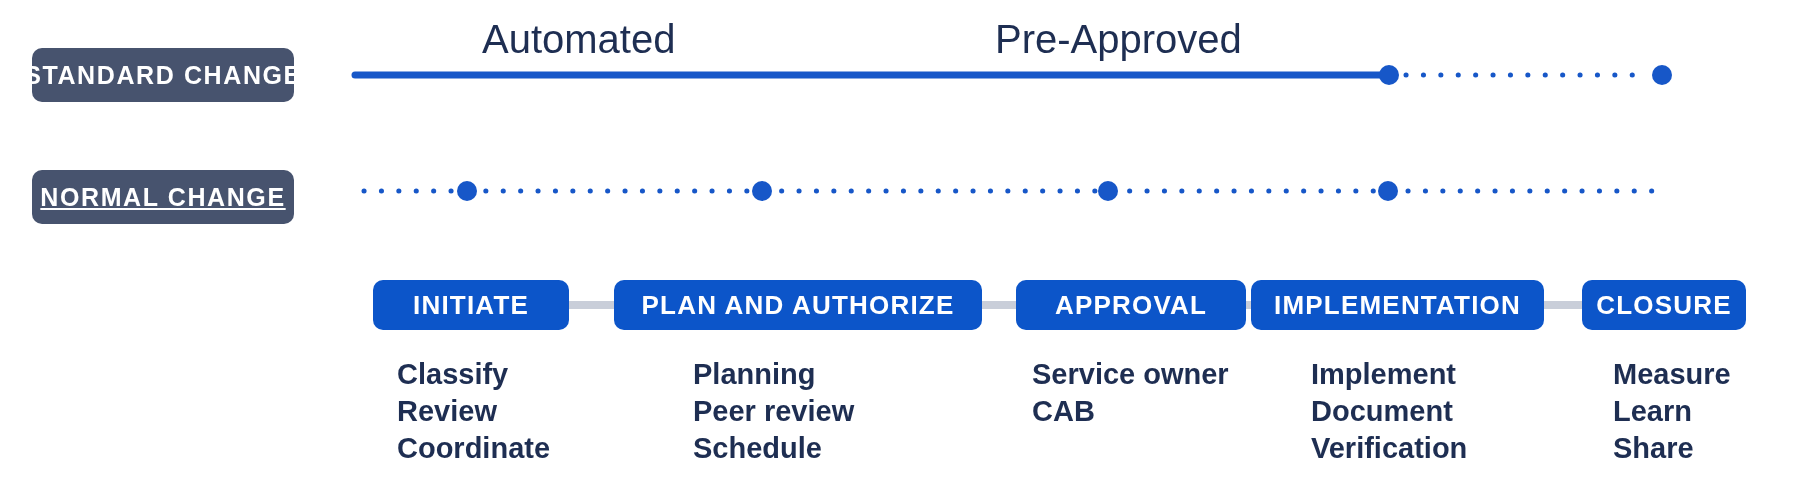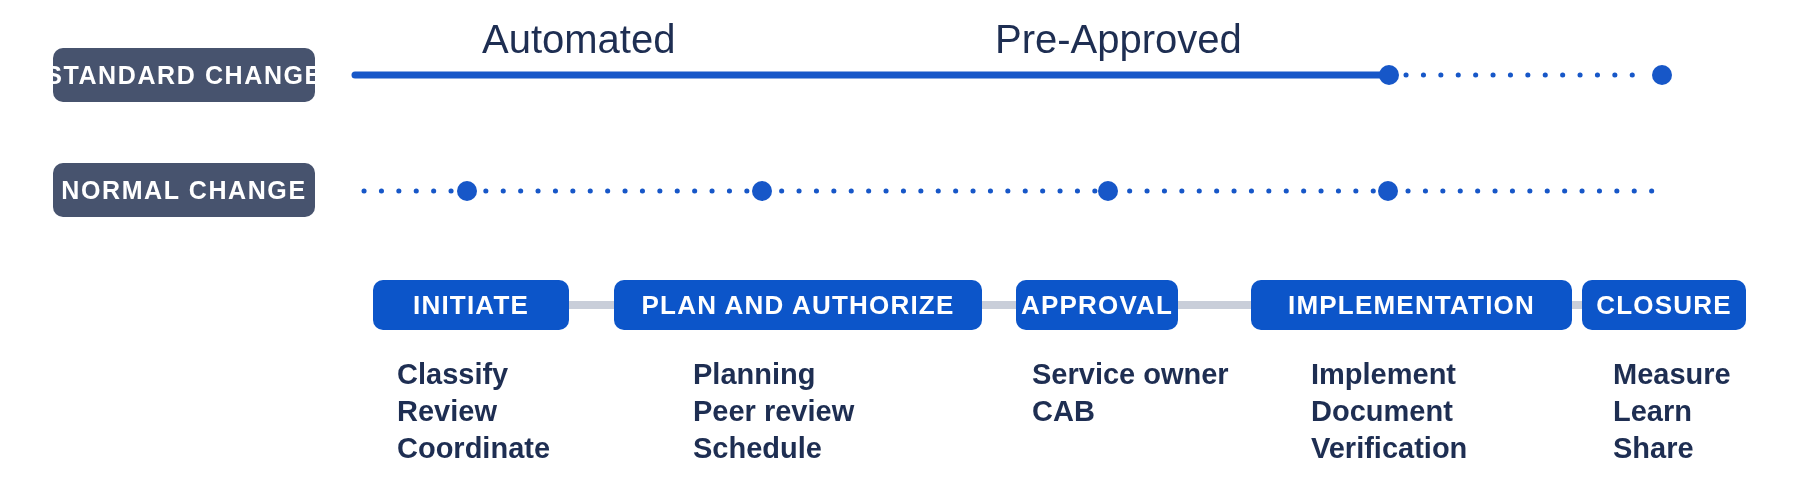--- a/index.html
+++ b/index.html
@@ -50,21 +50,20 @@
     background: var(--slate);
     border-radius: 10px;
     color: #fff;
     font-size: 25px;
     font-weight: bold;
     letter-spacing: 1.6px;
     display: flex;
     align-items: center;
     justify-content: center;
     white-space: nowrap;
-    margin-left: 21px;
   }
   .annotation {
     position: absolute;
     top: 22px;
     color: var(--navy);
     font-size: 40px;
     line-height: 34px;
     white-space: nowrap;
   }
   .connector-bar {
@@ -112,31 +111,31 @@
     <circle class="milestone" cx="1662" cy="75" r="10"></circle>
 
     <line class="dot-line" x1="364" y1="191" x2="1665" y2="191"></line>
     <circle class="milestone" cx="467" cy="191" r="10"></circle>
     <circle class="milestone" cx="762" cy="191" r="10"></circle>
     <circle class="milestone" cx="1108" cy="191" r="10"></circle>
     <circle class="milestone" cx="1388" cy="191" r="10"></circle>
   </svg>
 
   <div class="pill" style="top:48px;">STANDARD CHANGE</div>
-  <div class="pill" style="top:163px;">NORMAL CHANGE</div>
+  <div class="pill" style="top:170px;text-decoration:underline;">NORMAL CHANGE</div>
 
   <div class="annotation" style="left:482px;">Automated</div>
   <div class="annotation" style="left:995px;">Pre-Approved</div>
 
   <div class="connector-bar" style="left:456px; width:1206px;"></div>
 
   <div class="phase-box" style="left:359px;  width:196px;">INITIATE</div>
   <div class="phase-box" style="left:600px;  width:368px;">PLAN AND AUTHORIZE</div>
-  <div class="phase-box" style="left:1002px; width:162px;">APPROVAL</div>
-  <div class="phase-box" style="left:1237px; width:321px;">IMPLEMENTATION</div>
+  <div class="phase-box" style="left:1002px; width:230px;">APPROVAL</div>
+  <div class="phase-box" style="left:1237px; width:293px;">IMPLEMENTATION</div>
   <div class="phase-box" style="left:1568px; width:164px;">CLOSURE</div>
 
   <div class="phase-list" style="left:397px;">
     <div>Classify</div>
     <div>Review</div>
     <div>Coordinate</div>
   </div>
   <div class="phase-list" style="left:693px;">
     <div>Planning</div>
     <div>Peer review</div>

